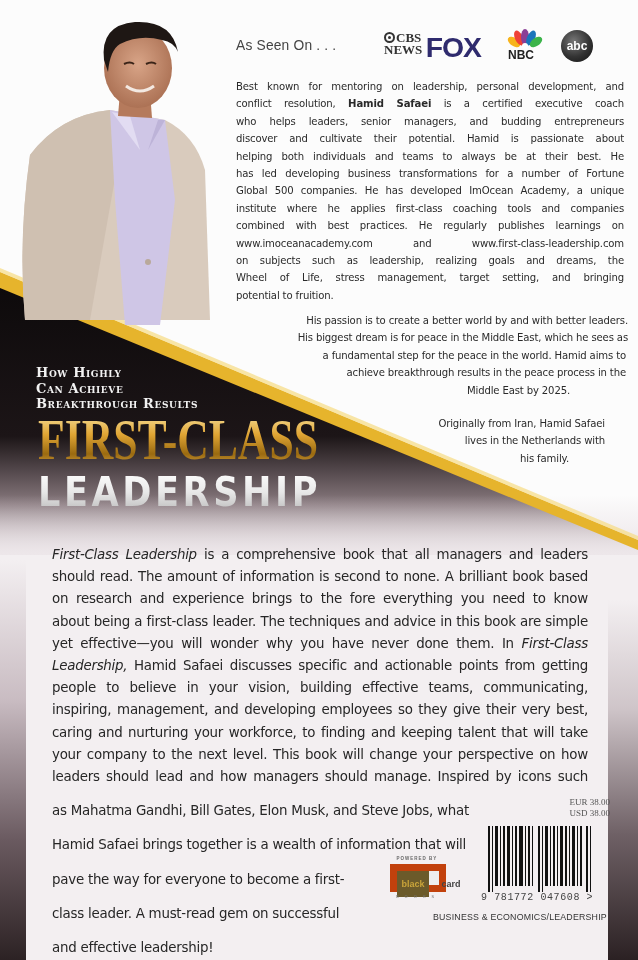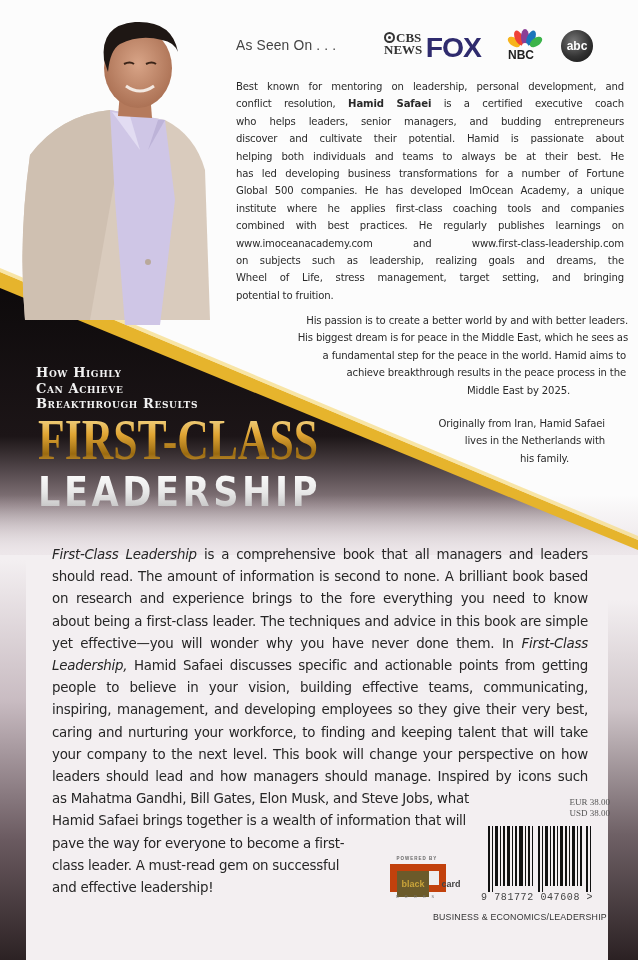--- a/index.html
+++ b/index.html
@@ -67,21 +67,21 @@
   .title2 { position: absolute; left: 38px; top: 470px; font-family: "DejaVu Sans", sans-serif; font-weight: bold;
     font-size: 40px; line-height: 44px; letter-spacing: 4px; transform: scaleX(0.88); transform-origin: left;
     color: #eee;
     background: linear-gradient(180deg, #ffffff 0%, #e8e8e8 50%, #b8b8b8 100%);
     -webkit-background-clip: text; background-clip: text; -webkit-text-fill-color: transparent; }
 
   
   .blurb { position: absolute; left: 52px; top: 544px; width: 536px; font-family: "DejaVu Sans", sans-serif;
     font-size: 13.4px; line-height: 22.2px; color: #262626; letter-spacing: -0.25px; }
   .blurb .l { display: block; text-align: justify; text-align-last: justify; white-space: nowrap; }
-  .blurb .l.nl { text-align-last: left; }
+  .blurb .l.nl { text-align-last: left; margin-top: 12px; }
   .blurb i { font-style: italic; }
 
   .price { position: absolute; left: 530px; top: 797px; width: 80px; font-family: "Liberation Serif", serif;
     font-size: 9px; line-height: 11px; color: #555; text-align: right; }
   .barcode { position: absolute; left: 488px; top: 826px; width: 106px; height: 66px; }
   .isbn { position: absolute; left: 481px; top: 892px; font-family: "Liberation Mono", monospace; font-size: 10px; color: #444; letter-spacing: 0.6px; }
   .category { position: absolute; left: 433px; top: 912px; font-family: "Liberation Sans", sans-serif; font-size: 8.8px;
     color: #333; letter-spacing: 0.2px; }
 
   .publisher { position: absolute; left: 386px; top: 856px; width: 62px; height: 50px; }

